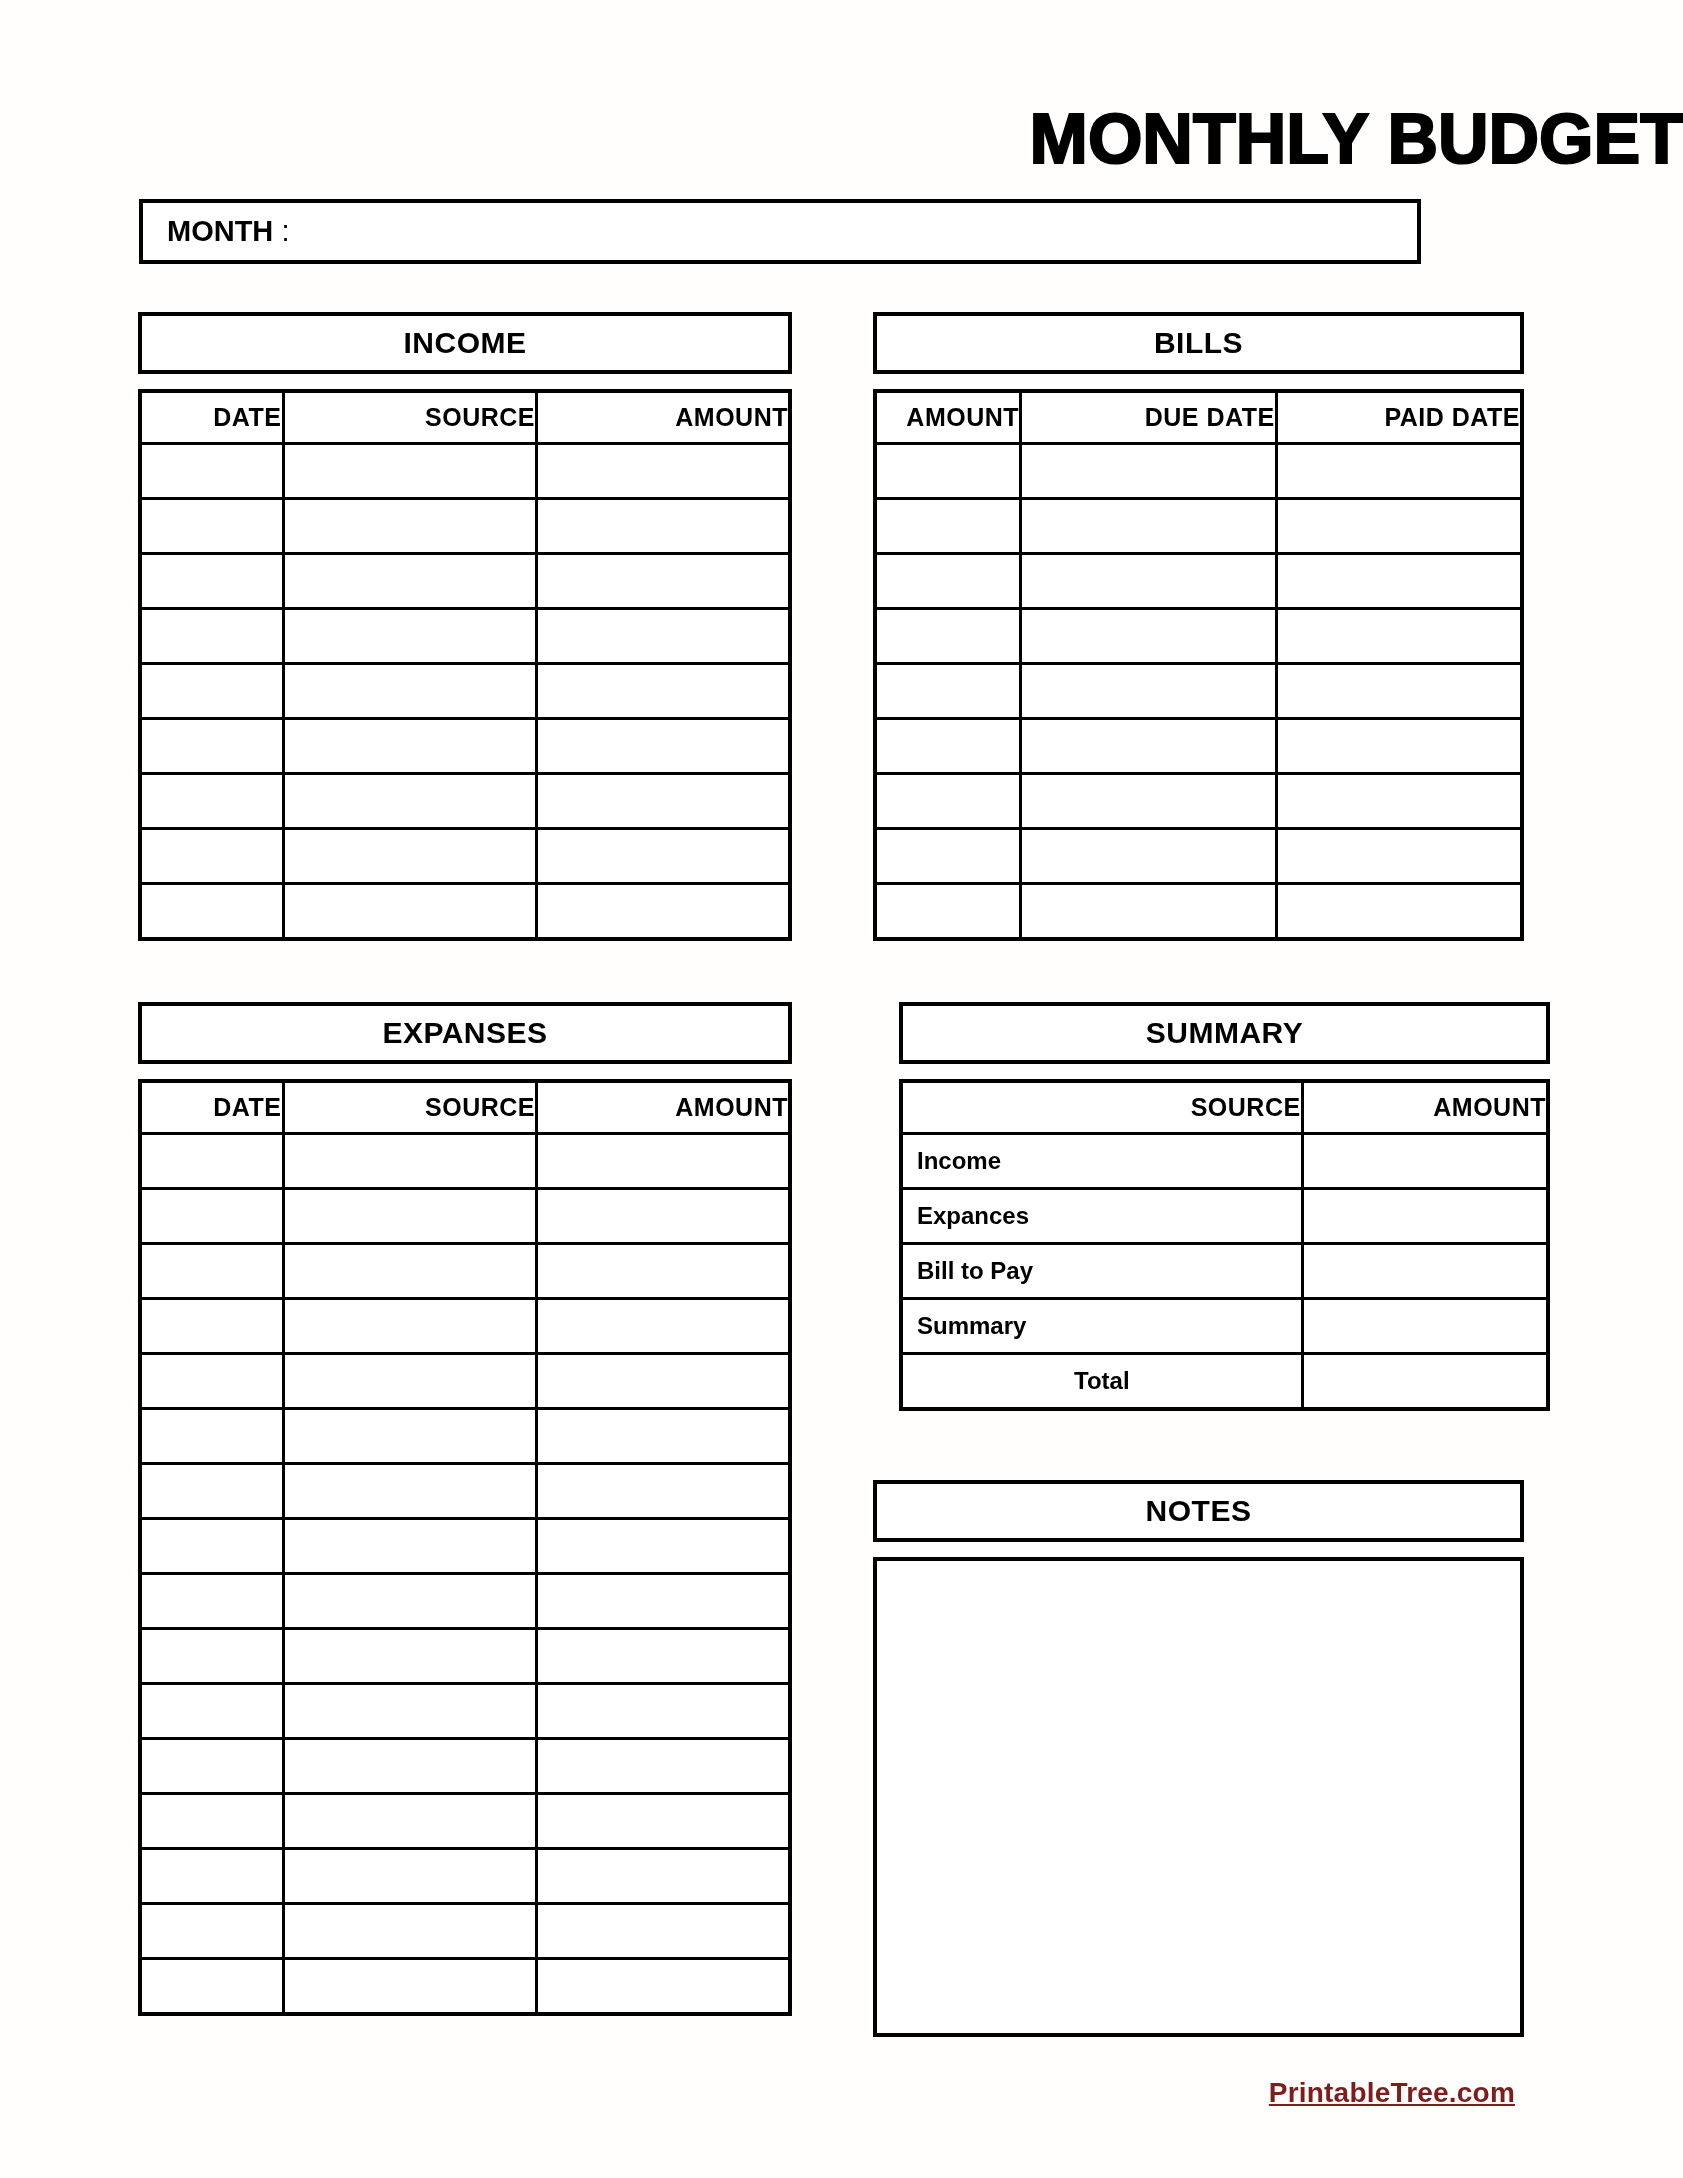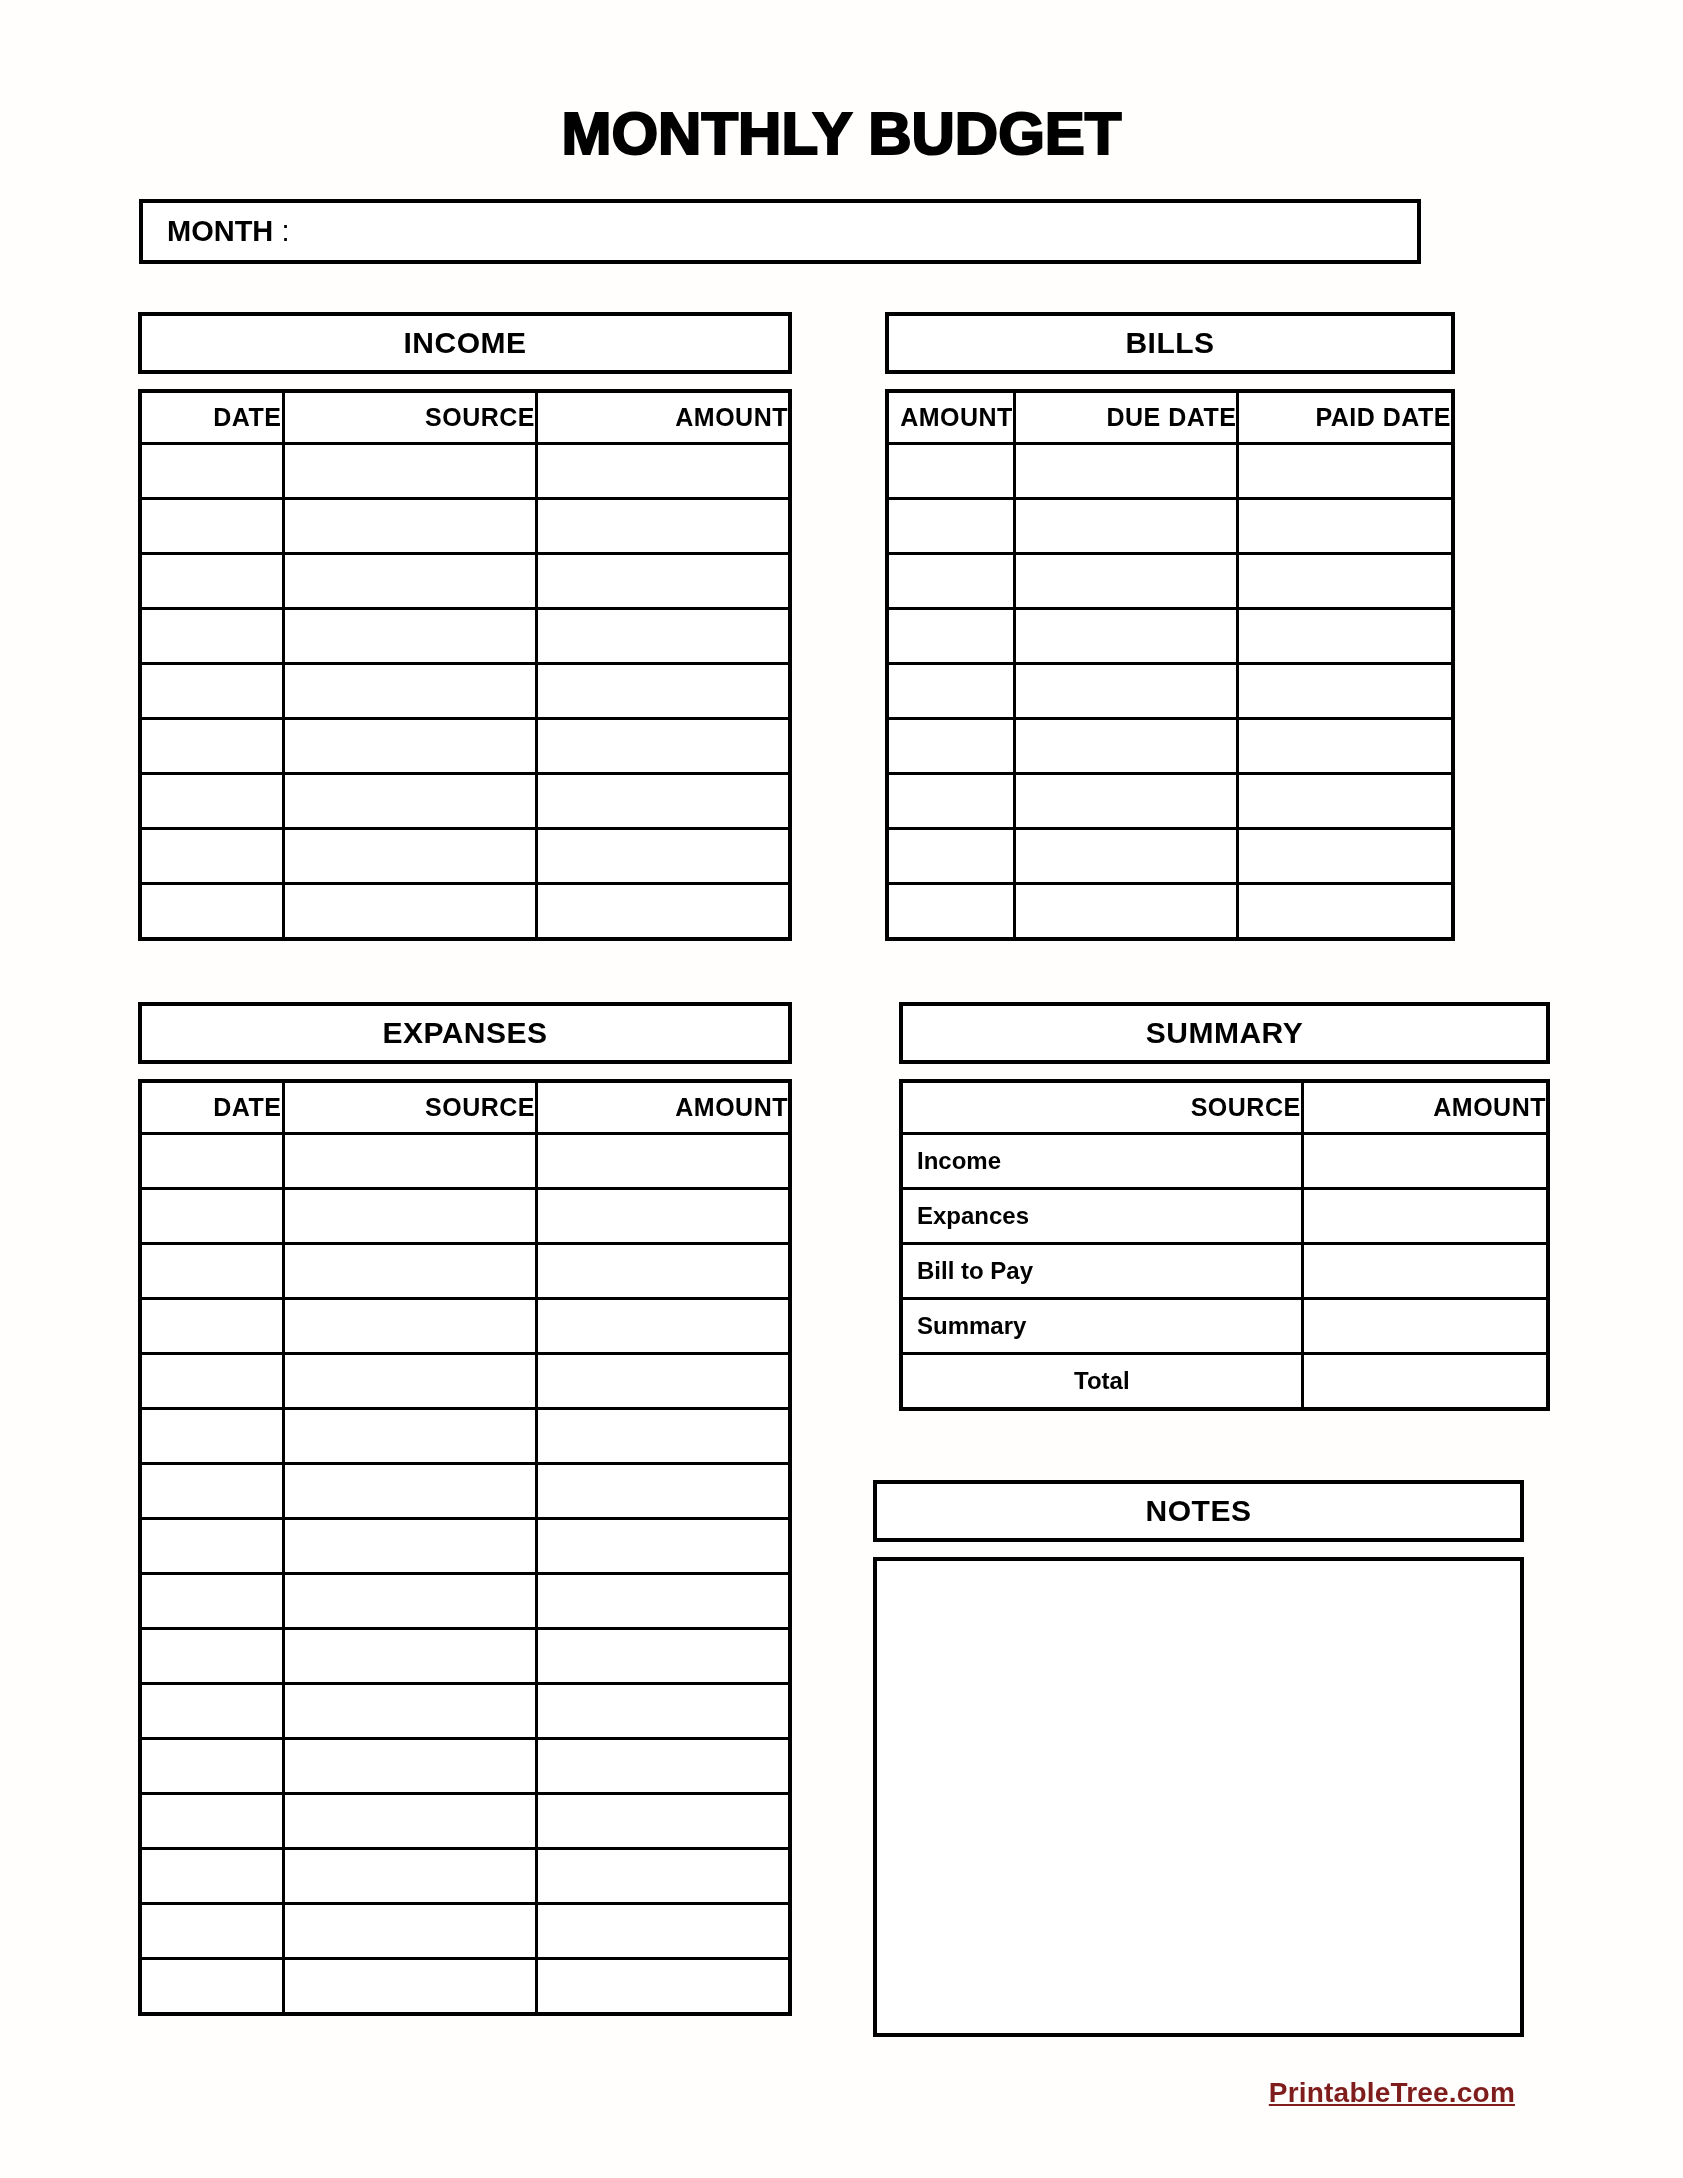--- a/index.html
+++ b/index.html
@@ -7,35 +7,35 @@
     width:1683px;height:2178px;
     background:#e9e9e9;
     font-family:"Liberation Sans","DejaVu Sans",sans-serif;
     -webkit-font-smoothing:antialiased;
   }
   .page{
     position:relative;width:1683px;height:2178px;background:#fffefc;overflow:hidden;color:#000;
   }
   .page-title{
     position:absolute;top:99px;left:0;width:100%;
-    text-align:center;font-size:60px;font-weight:bold;letter-spacing:0px;
+    text-align:right;font-size:70px;font-weight:bold;letter-spacing:0px;
     -webkit-text-stroke:2.2px #000;
     white-space:nowrap;
   }
   .month-box{
     position:absolute;left:139px;top:199px;width:1282px;height:65px;
     box-sizing:border-box;border:4px solid #000;background:#fff;
     display:flex;align-items:center;padding-left:24px;
     font-size:29px;font-weight:bold;
   }
   .month-label .colon{font-weight:normal;}
   .month-input{flex:1;height:100%;}
   .sec{position:absolute;}
   .sec-income{left:138px;top:312px;width:654px;}
-  .sec-bills{left:873px;top:312px;width:570px;margin-left:12px;}
+  .sec-bills{left:873px;top:312px;width:651px;}
   .sec-expanses{left:138px;top:1002px;width:654px;}
   .sec-summary{left:873px;top:1002px;width:651px;padding-left:26px;}
   .sec-notes{left:873px;top:1480px;width:651px;}
   .sec-title{
     box-sizing:border-box;border:4px solid #000;height:62px;background:#fff;
     display:flex;align-items:center;justify-content:center;
     font-size:30px;font-weight:bold;letter-spacing:0.5px;
     margin-bottom:15px;
   }
   table.grid{

